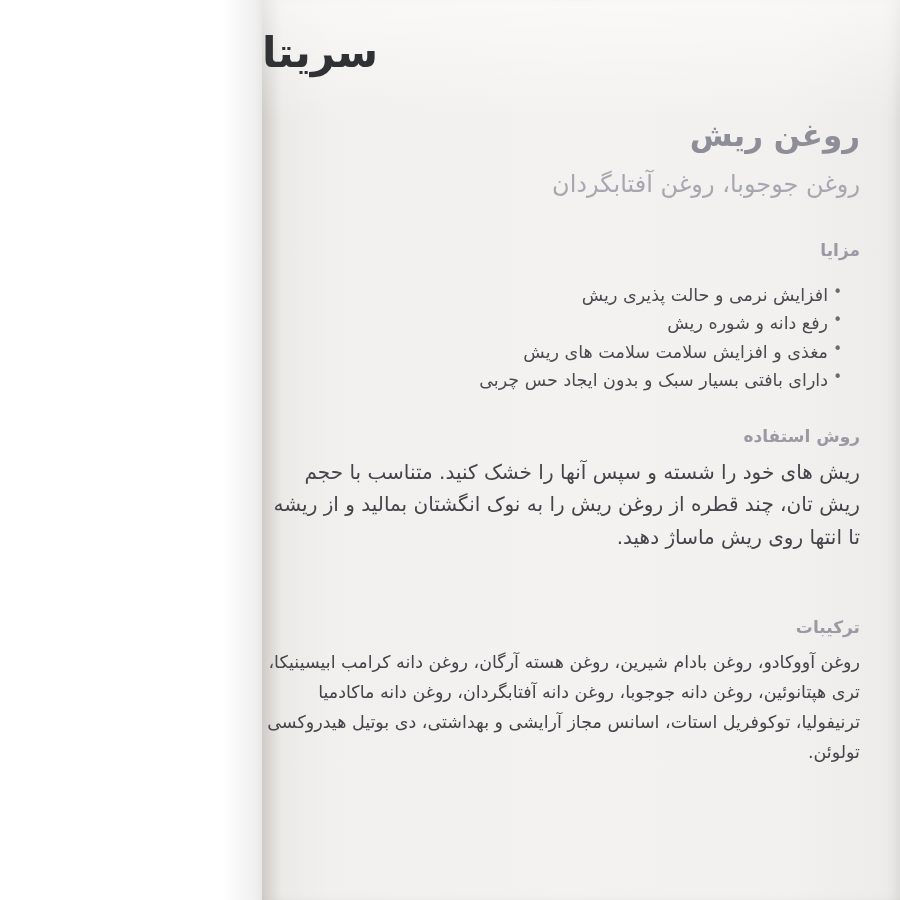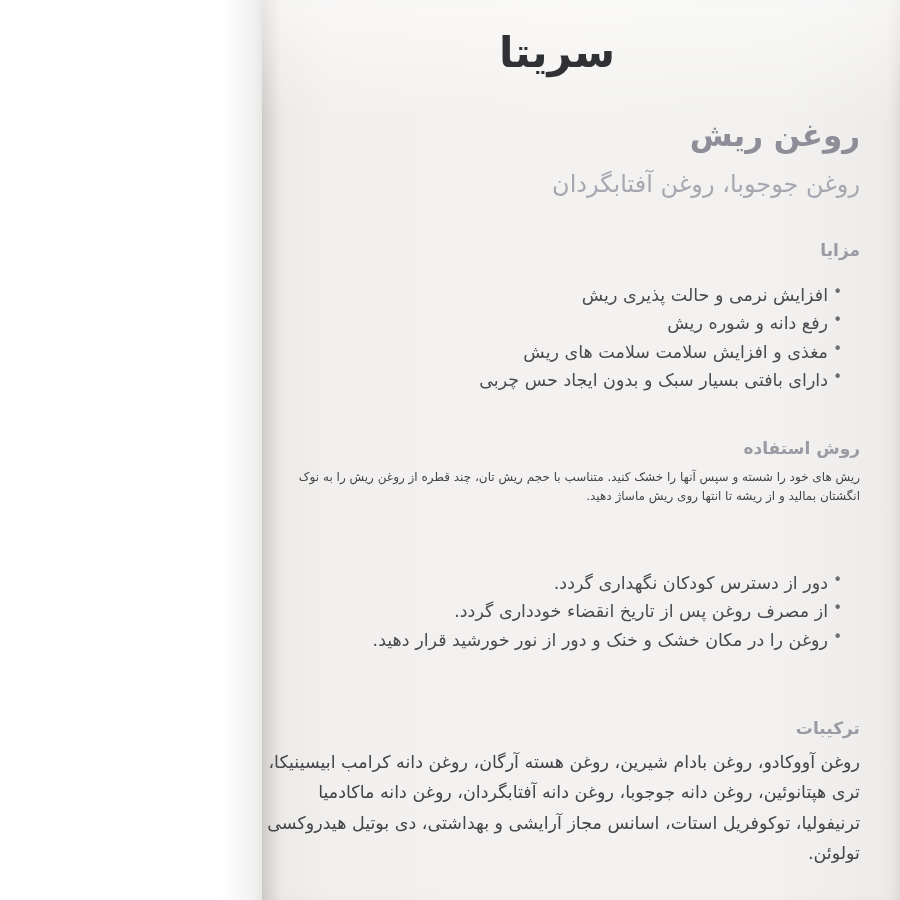--- a/index.html
+++ b/index.html
@@ -79,21 +79,21 @@
   .brand {
     margin-top: 30px;
     margin-right: 0;
     padding-right: 8px;
     font-family: "DejaVu Sans", "Liberation Sans", sans-serif;
     font-size: 42px;
     font-weight: bold;
     letter-spacing: 1px;
     color: #2f3135;
     line-height: 1.1;
-    text-align: center;
+    text-align: left;
   }
 
   .product-title {
     margin-top: 38px;
     font-size: 31px;
     font-weight: bold;
     color: #8e8e99;
     line-height: 1.4;
   }
   .product-subtitle {
@@ -131,26 +131,26 @@
   ul.bullets li::before {
     content: "•";
     position: absolute;
     right: 0;
     top: -1px;
     color: #6b6b72;
     font-size: 15px;
   }
 
   .body-text {
-    font-size: 12px;
+    font-size: 20px;
     color: #44444a;
     line-height: 1.62;
   }
 
-  .gap-lg { margin-top: 42px; }
+  .gap-lg { margin-top: 30px; }
   .gap-xl { margin-top: 62px; }
 
   .ingredients-text {
     font-size: 17.5px;
     color: #44444a;
     line-height: 1.72;
   }
 </style>
 </head>
 <body>
@@ -177,27 +177,20 @@
         <li>مغذی و افزایش سلامت سلامت های ریش</li>
         <li>دارای بافتی بسیار سبک و بدون ایجاد حس چربی</li>
       </ul>
     </div>
 
     <div class="section gap-lg">
       <div class="section-heading">روش استفاده</div>
       <div class="body-text">ریش های خود را شسته و سپس آنها را خشک کنید. متناسب با حجم ریش تان، چند قطره از روغن ریش را به نوک انگشتان بمالید و از ریشه تا انتها روی ریش ماساژ دهید.</div>
     </div>
 
-    <div class="section gap-xl">
-      <ul class="bullets">
-        <li>دور از دسترس کودکان نگهداری گردد.</li>
-        <li>از مصرف روغن پس از تاریخ انقضاء خودداری گردد.</li>
-        <li>روغن را در مکان خشک و خنک و دور از نور خورشید قرار دهید.</li>
-      </ul>
-    </div>
 
     <div class="section gap-xl">
       <div class="section-heading">ترکیبات</div>
       <div class="ingredients-text">روغن آووکادو، روغن بادام شیرین، روغن هسته آرگان، روغن دانه کرامب ابیسینیکا، تری هپتانوئین، روغن دانه جوجوبا، روغن دانه آفتابگردان، روغن دانه ماکادمیا ترنیفولیا، توکوفریل استات، اسانس مجاز آرایشی و بهداشتی، دی بوتیل هیدروکسی تولوئن.</div>
     </div>
 
   </div>
 </div>
 
 </body></html>

